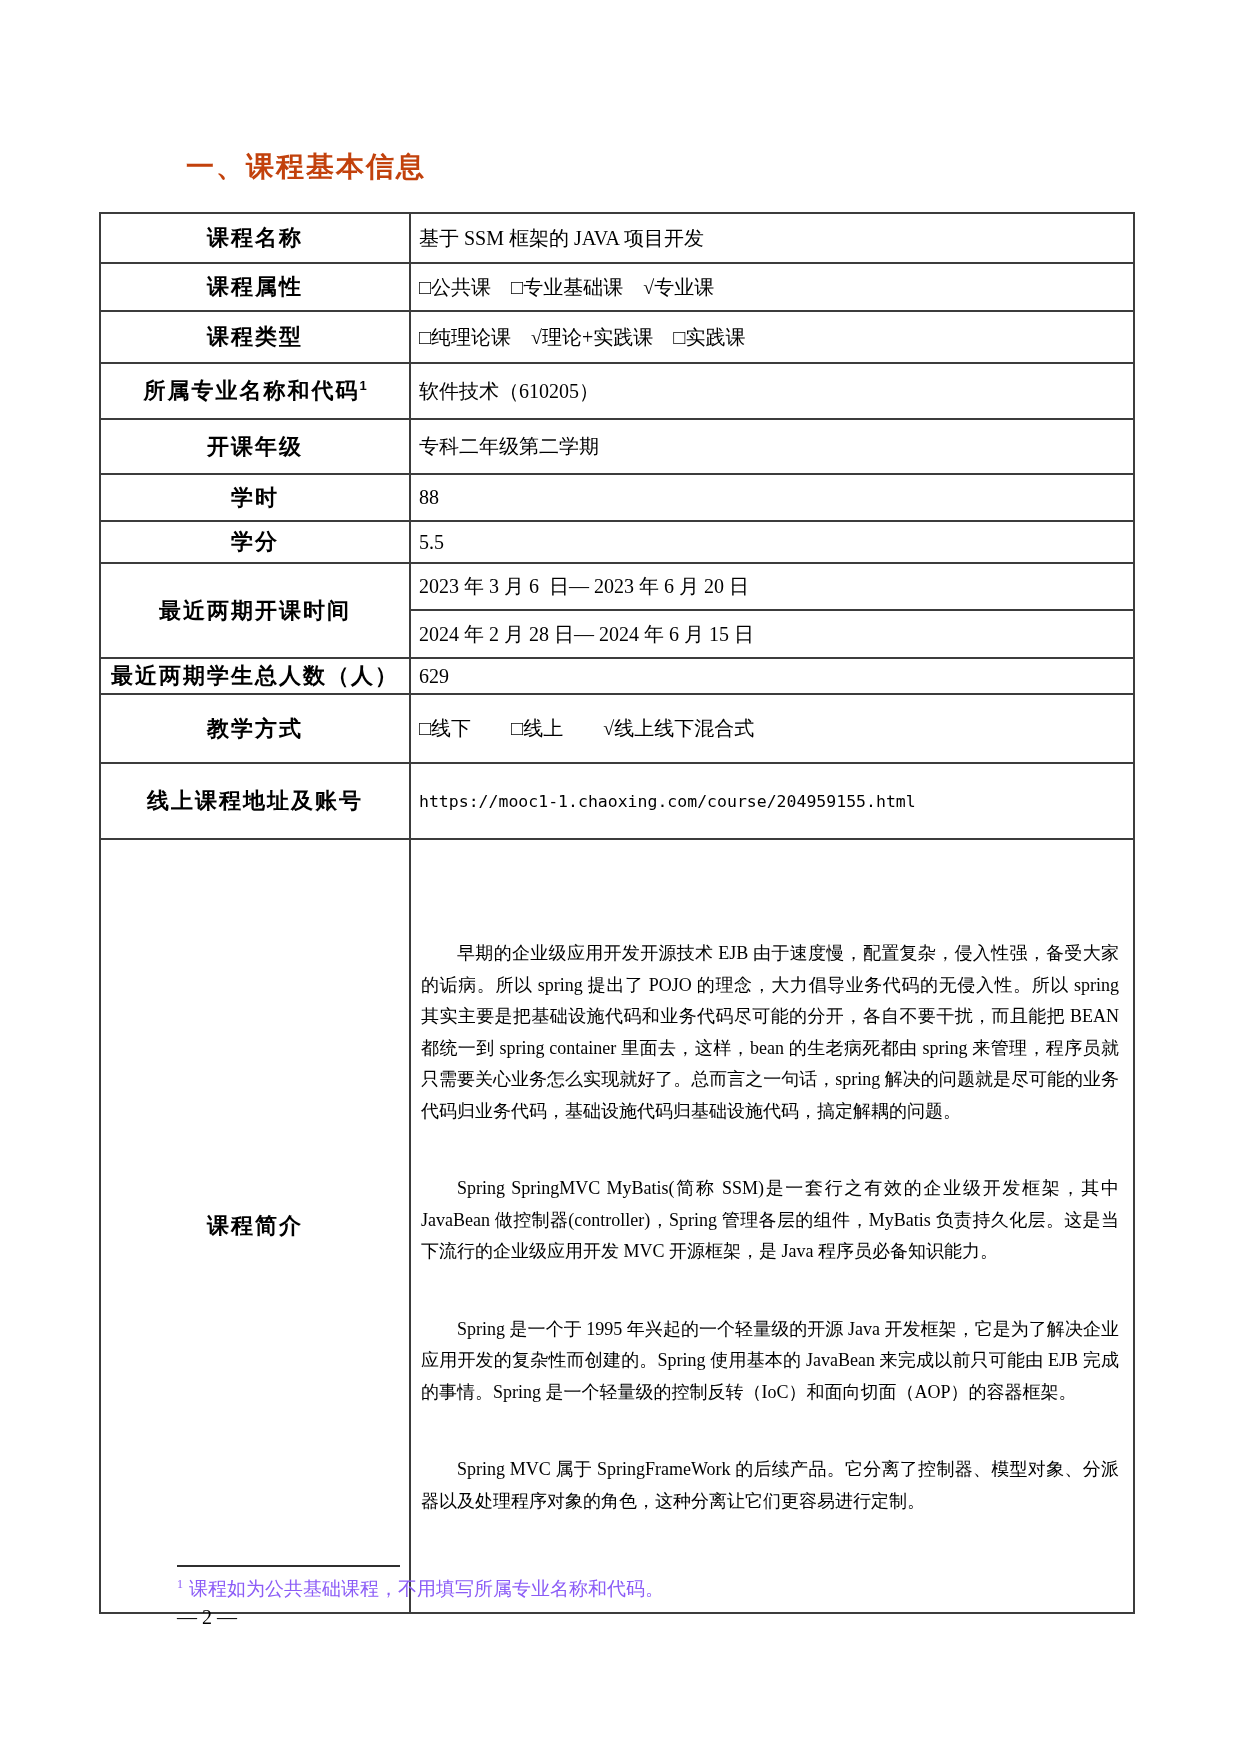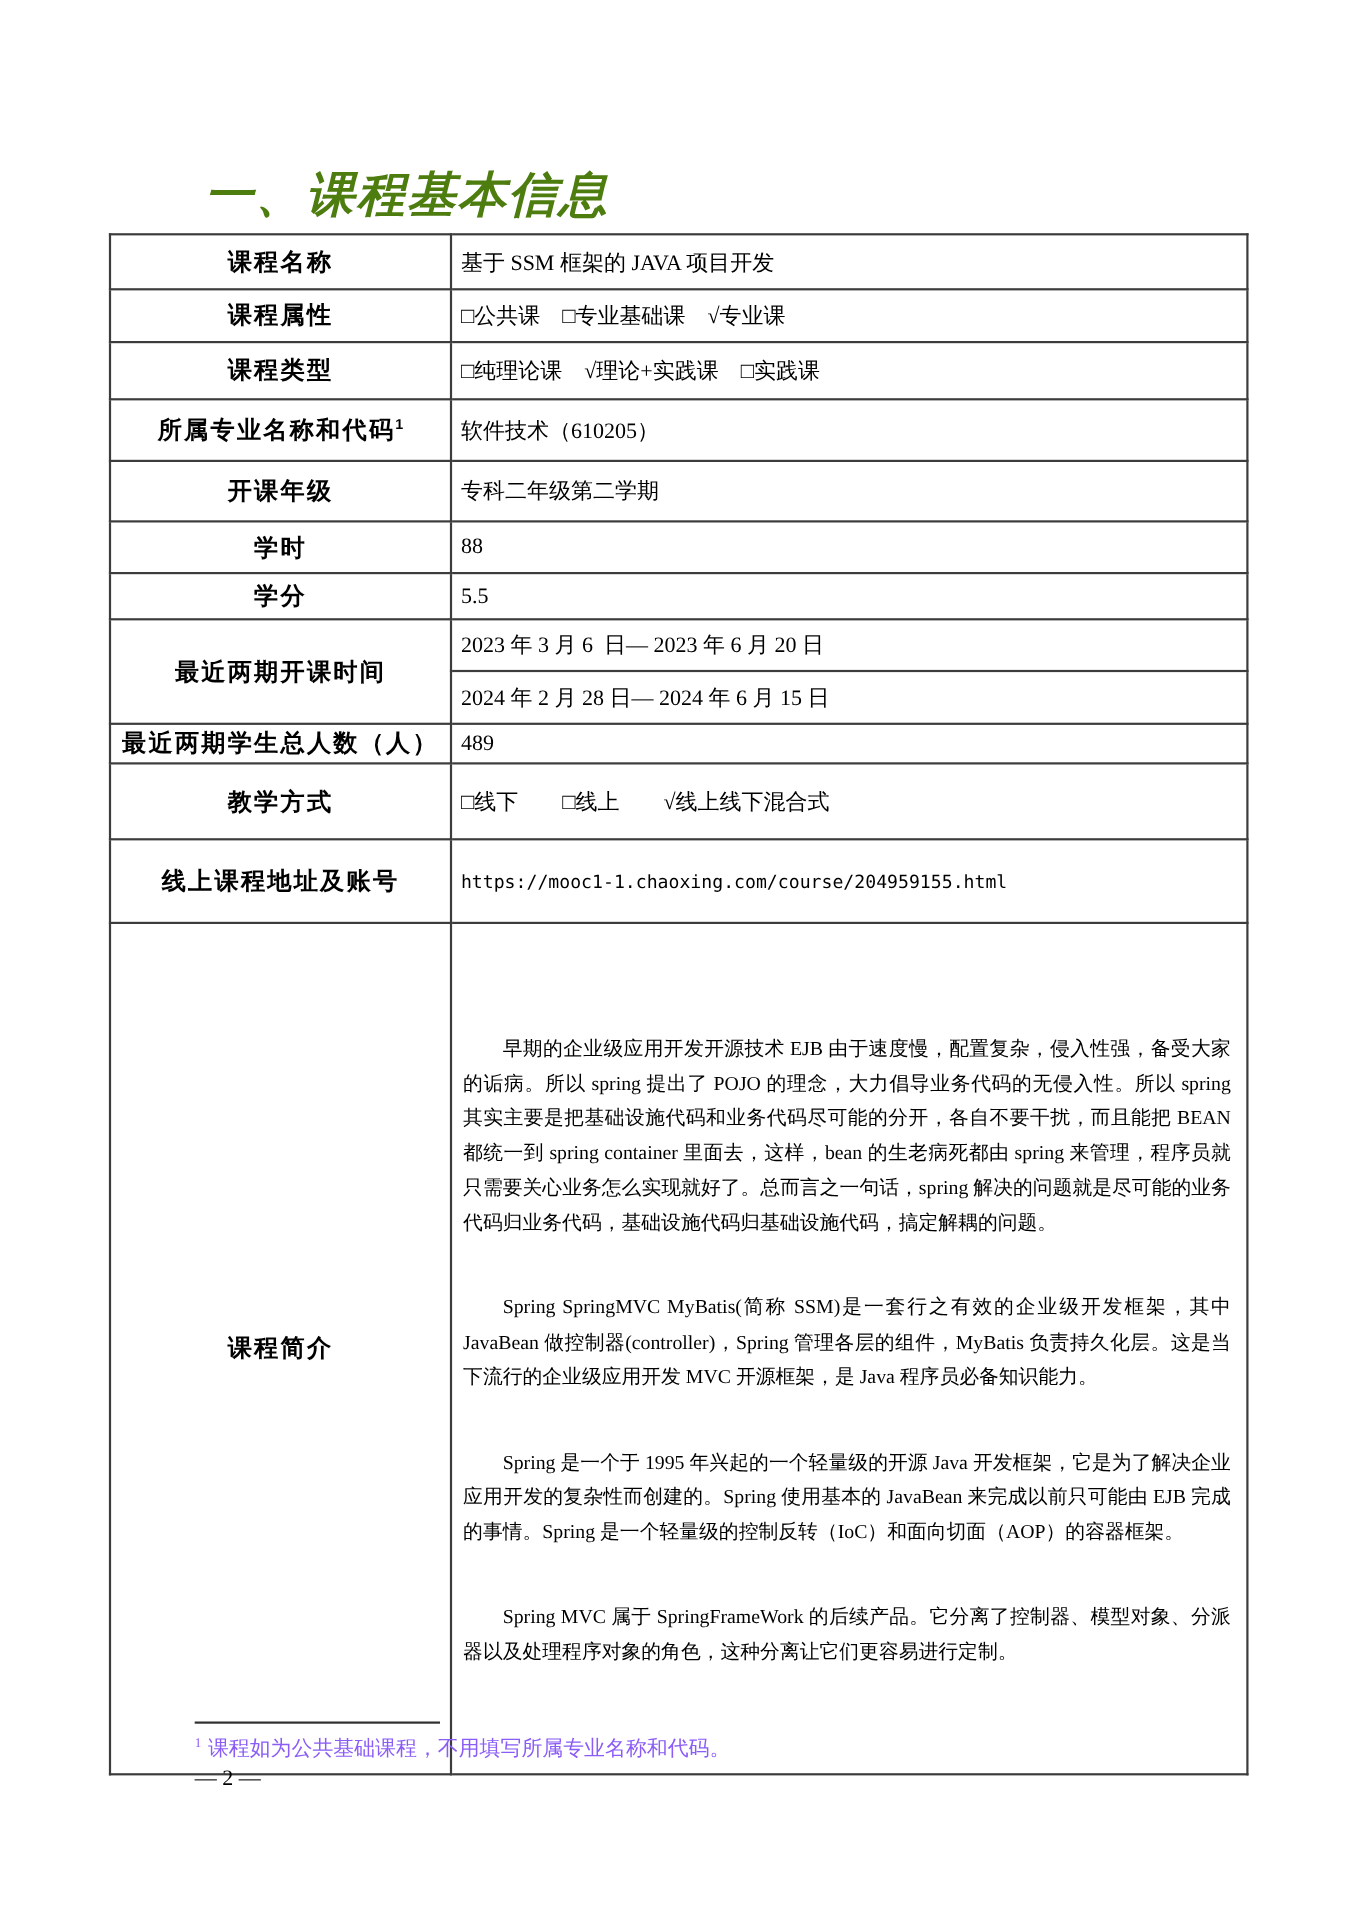--- a/index.html
+++ b/index.html
@@ -4,21 +4,21 @@
 <style>
   html,body{margin:0;padding:0;}
   body{
     width:1240px;height:1753px;position:relative;background:#ffffff;
     font-family:"Liberation Serif","DejaVu Serif",serif;color:#111;
     overflow:hidden;
   }
   .page-title{
     position:absolute;left:186px;top:148px;margin:0;
     font-family:"Liberation Sans","DejaVu Sans",sans-serif;
-    font-weight:bold;font-size:44px;letter-spacing:2px;color:#4d7c0f;font-style:italic;
+    font-weight:bold;font-size:28px;letter-spacing:2px;color:#c2410c;
   }
   table.info{
     position:absolute;left:99px;top:212px;width:1034px;
     border-collapse:collapse;table-layout:fixed;
   }
   table.info td{
     border:2px solid #3c3c3c;vertical-align:middle;
   }
   td.label{
     text-align:center;
@@ -106,21 +106,21 @@
   <tr style="height:47px">
     <td class="label" rowspan="2">最近两期开课时间</td>
     <td class="value center">2023 年 3 月 6  日— 2023 年 6 月 20 日</td>
   </tr>
   <tr style="height:48px">
     <td class="value center">2024 年 2 月 28 日— 2024 年 6 月 15 日</td>
   </tr>
 
   <tr style="height:36px">
     <td class="label">最近两期学生总人数（人）</td>
-    <td class="value">489</td>
+    <td class="value">629</td>
   </tr>
 
   <tr style="height:69px">
     <td class="label">教学方式</td>
     <td class="value center">□线下　　□线上　　√线上线下混合式</td>
   </tr>
 
   <tr style="height:76px">
     <td class="label">线上课程地址及账号</td>
     <td class="value url">https://mooc1-1.chaoxing.com/course/204959155.html</td>

